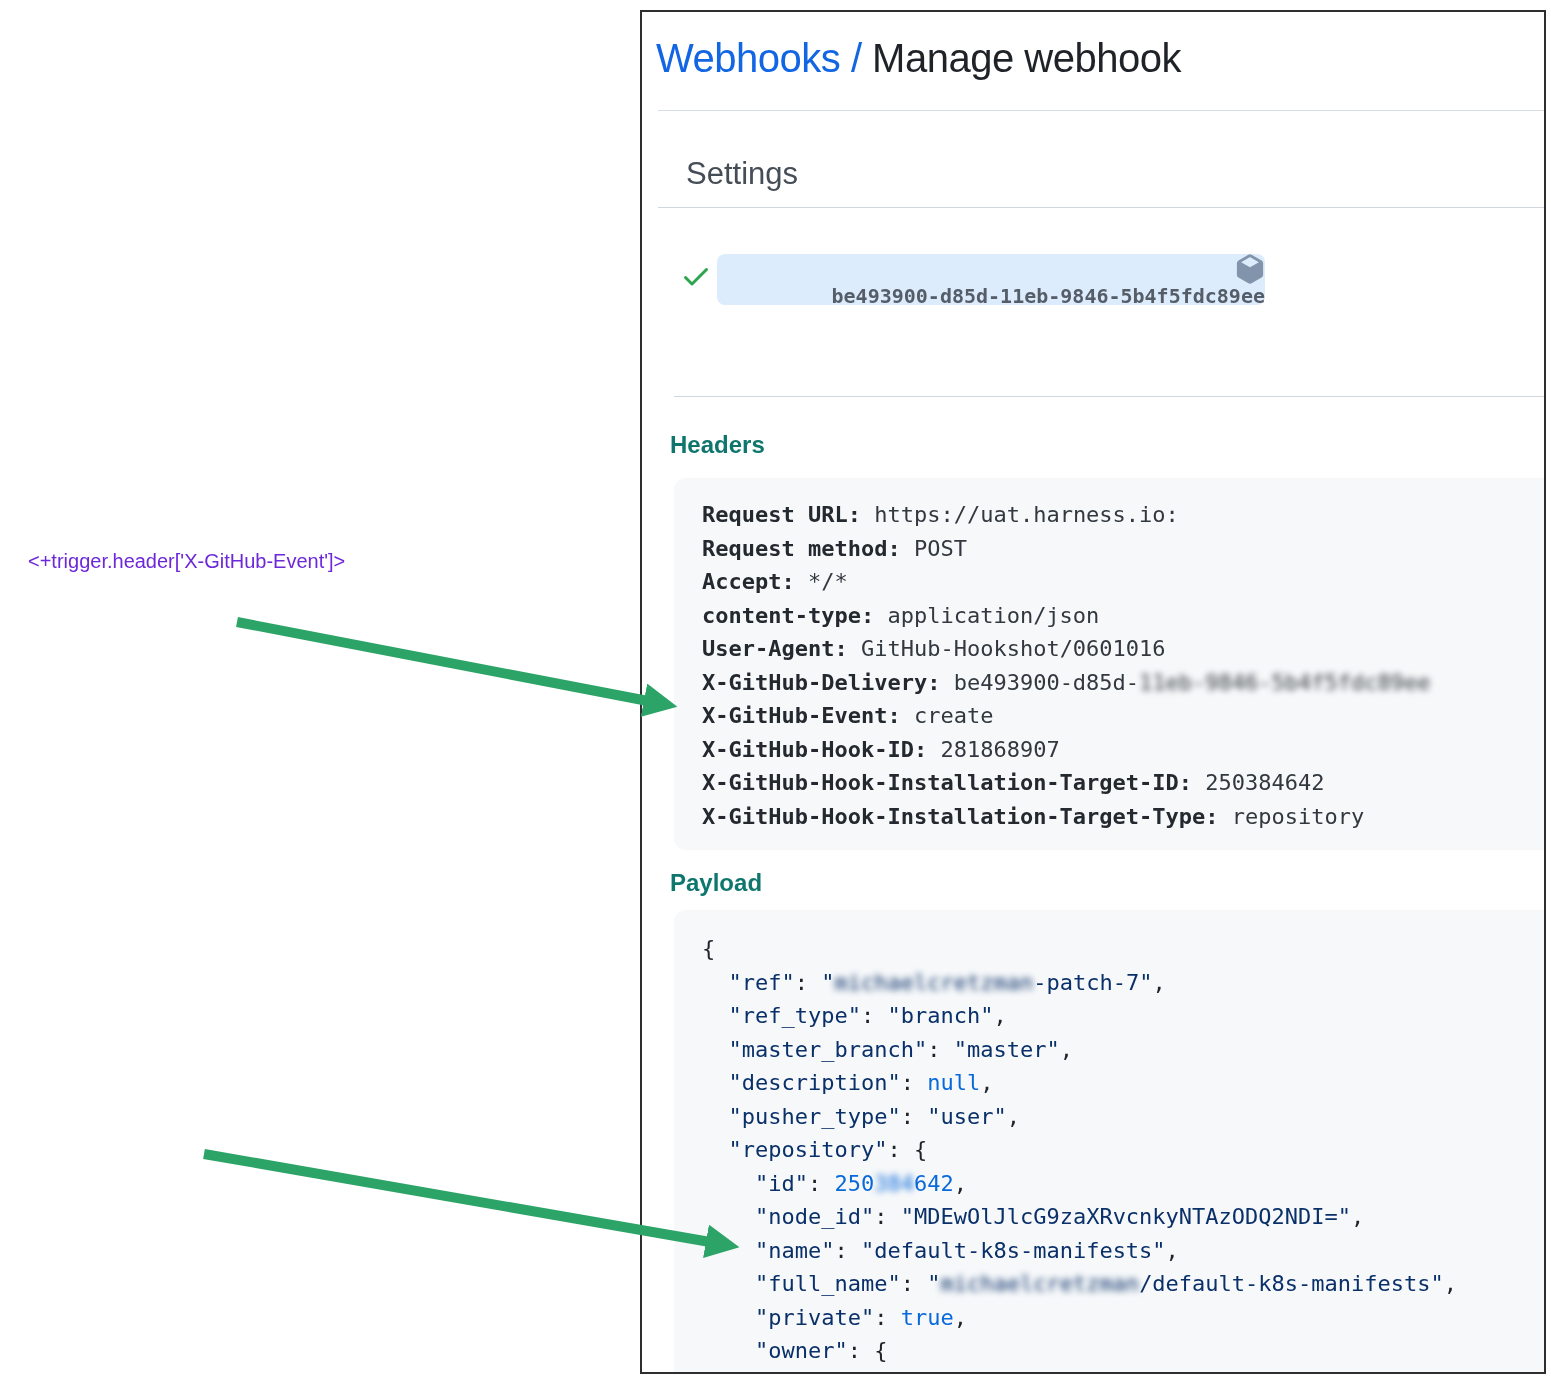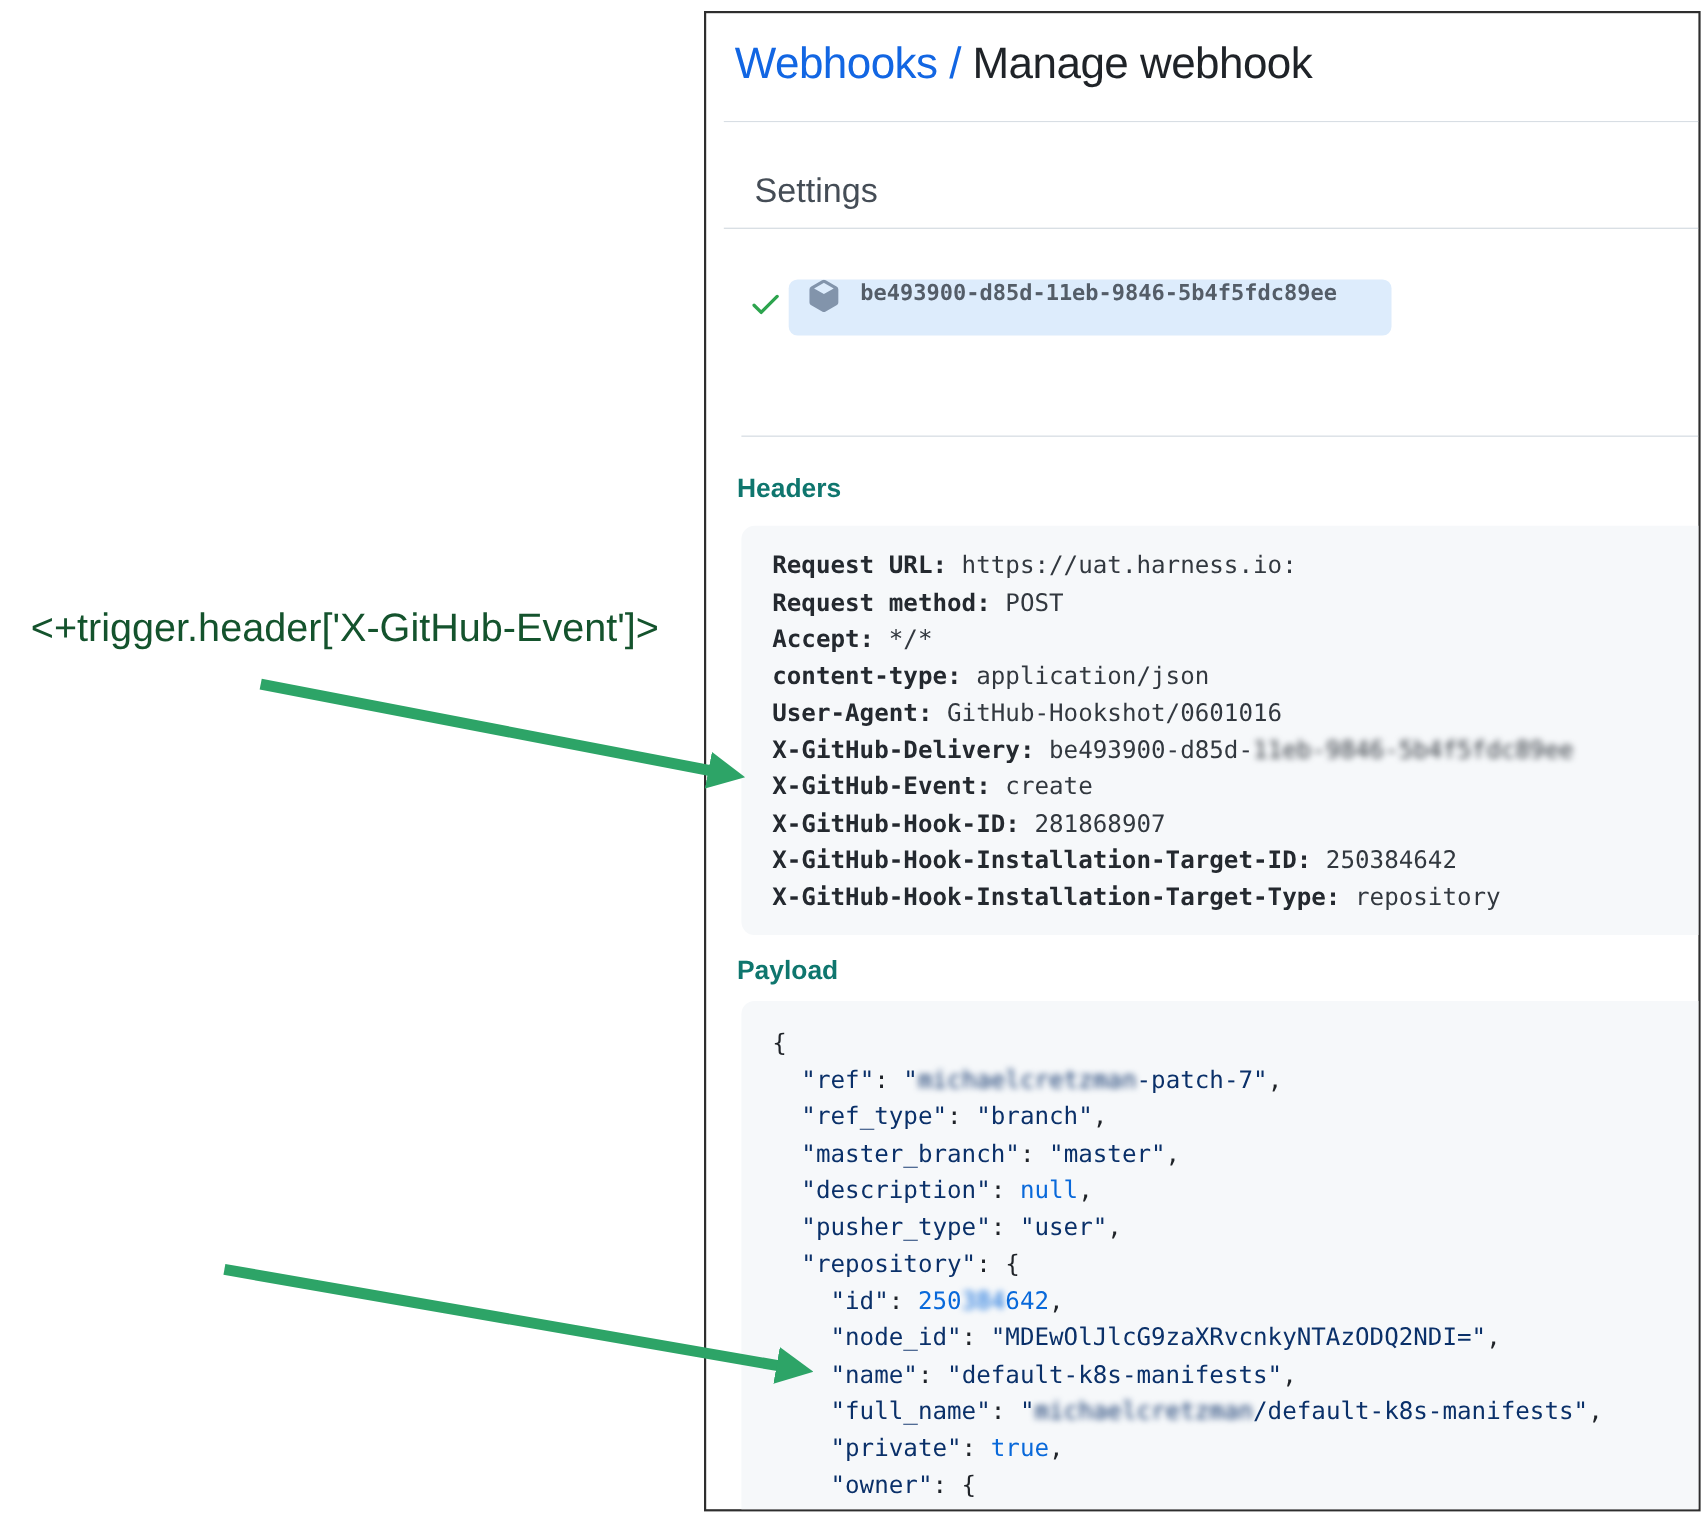--- a/index.html
+++ b/index.html
@@ -3,42 +3,42 @@
 <meta charset="utf-8">
 <style>
   html,body{margin:0;padding:0;background:#ffffff;}
   .stage{position:relative;width:1551px;height:1381px;background:#fff;
          font-family:"Liberation Sans",sans-serif;overflow:hidden;}
 
   
   .panel{position:absolute;left:640px;top:10px;width:902px;height:1360px;
          background:#fff;border:2px solid #2e2e2e;overflow:hidden;}
 
-  .title{position:absolute;left:26px;top:24px;font-size:40px;font-weight:400;
+  .title{position:absolute;left:14px;top:24px;font-size:40px;font-weight:400;
          color:#1f2328;letter-spacing:-0.5px;white-space:nowrap;}
   .title .crumb-link{color:var(--blue);text-decoration:none;cursor:pointer;}
   .title-divider{position:absolute;left:16px;right:0;top:98px;height:0;
          border-top:1.5px solid #d8dee4;}
 
   
   .tabnav1-line{position:absolute;left:16px;right:0;top:195px;height:0;
          border-top:1.5px solid #d0d7de;z-index:1;}
   .tab-plain1{position:absolute;left:44px;top:127px;width:124px;height:69px;
          line-height:69px;text-align:left;font-size:31px;color:#454d56;cursor:pointer;}
   .tab-active1{position:absolute;left:185px;top:126px;width:257px;height:70px;
          background:#fff;border:1.5px solid #d0d7de;border-bottom:none;
          border-radius:10px 10px 0 0;z-index:2;line-height:70px;text-align:center;
          font-size:23px;font-weight:500;color:#1f2328;cursor:pointer;}
 
   
   .check{position:absolute;left:38px;top:248px;width:32px;height:32px;color:var(--green-check);}
   .check svg{width:32px;height:32px;}
   .pill{position:absolute;left:75px;top:242px;width:548px;height:51px;
-        background:var(--pill-bg);border-radius:8px;display:flex;align-items:flex-start;
-        padding-left:17px;box-sizing:border-box;cursor:pointer;}
+        background:var(--pill-bg);border-radius:8px;display:flex;align-items:flex-end;
+        padding-left:34px;box-sizing:border-box;cursor:pointer;flex-direction:column;}
   .pill svg{width:30px;height:30px;flex:0 0 auto;}
   .pill .guid{margin-left:18px;font-family:"DejaVu Sans Mono",monospace;
         font-size:20px;color:#545d68;font-weight:600;letter-spacing:0;}
 
   
   .tabnav2-line{position:absolute;left:32px;right:0;top:384px;height:0;
         border-top:1.5px solid #d0d7de;z-index:1;}
   .tab-active2{position:absolute;left:32px;top:308px;width:152px;height:77px;
         background:#fff;border:1.5px solid #d0d7de;border-bottom:none;
         border-radius:10px 10px 0 0;z-index:2;line-height:77px;text-align:center;
@@ -62,21 +62,21 @@
   .box-headers{top:466px;height:372px;padding:20px 10px 0 28px;}
   .box-payload{top:898px;height:474px;padding:22px 10px 0 28px;border-radius:12px 0 0 0;}
   .hkey{font-weight:700;color:#24292f;}
   .hval{color:#32383f;}
   .c-p{color:#1f2328;}
   .c-k{color:#0a3069;}
   .c-v{color:#0969da;}
   .blur{filter:blur(3px);}
 
   
-  .ann{position:absolute;font-size:36px;color:#14532d;white-space:nowrap;text-align:right;}
+  .ann{position:absolute;font-size:20px;color:#6d28d9;white-space:nowrap;text-align:right;}
   .ann1{left:28px;top:550px;}
   .ann2{left:46px;top:1090px;}
   .arrows{position:absolute;left:0;top:0;width:1551px;height:1381px;
         pointer-events:none;z-index:6;}
   .arrows line{stroke:var(--green-arrow);stroke-width:10;}
   .arrows .head{fill:var(--green-arrow);}
 </style>
 </head>
 <body>
 

